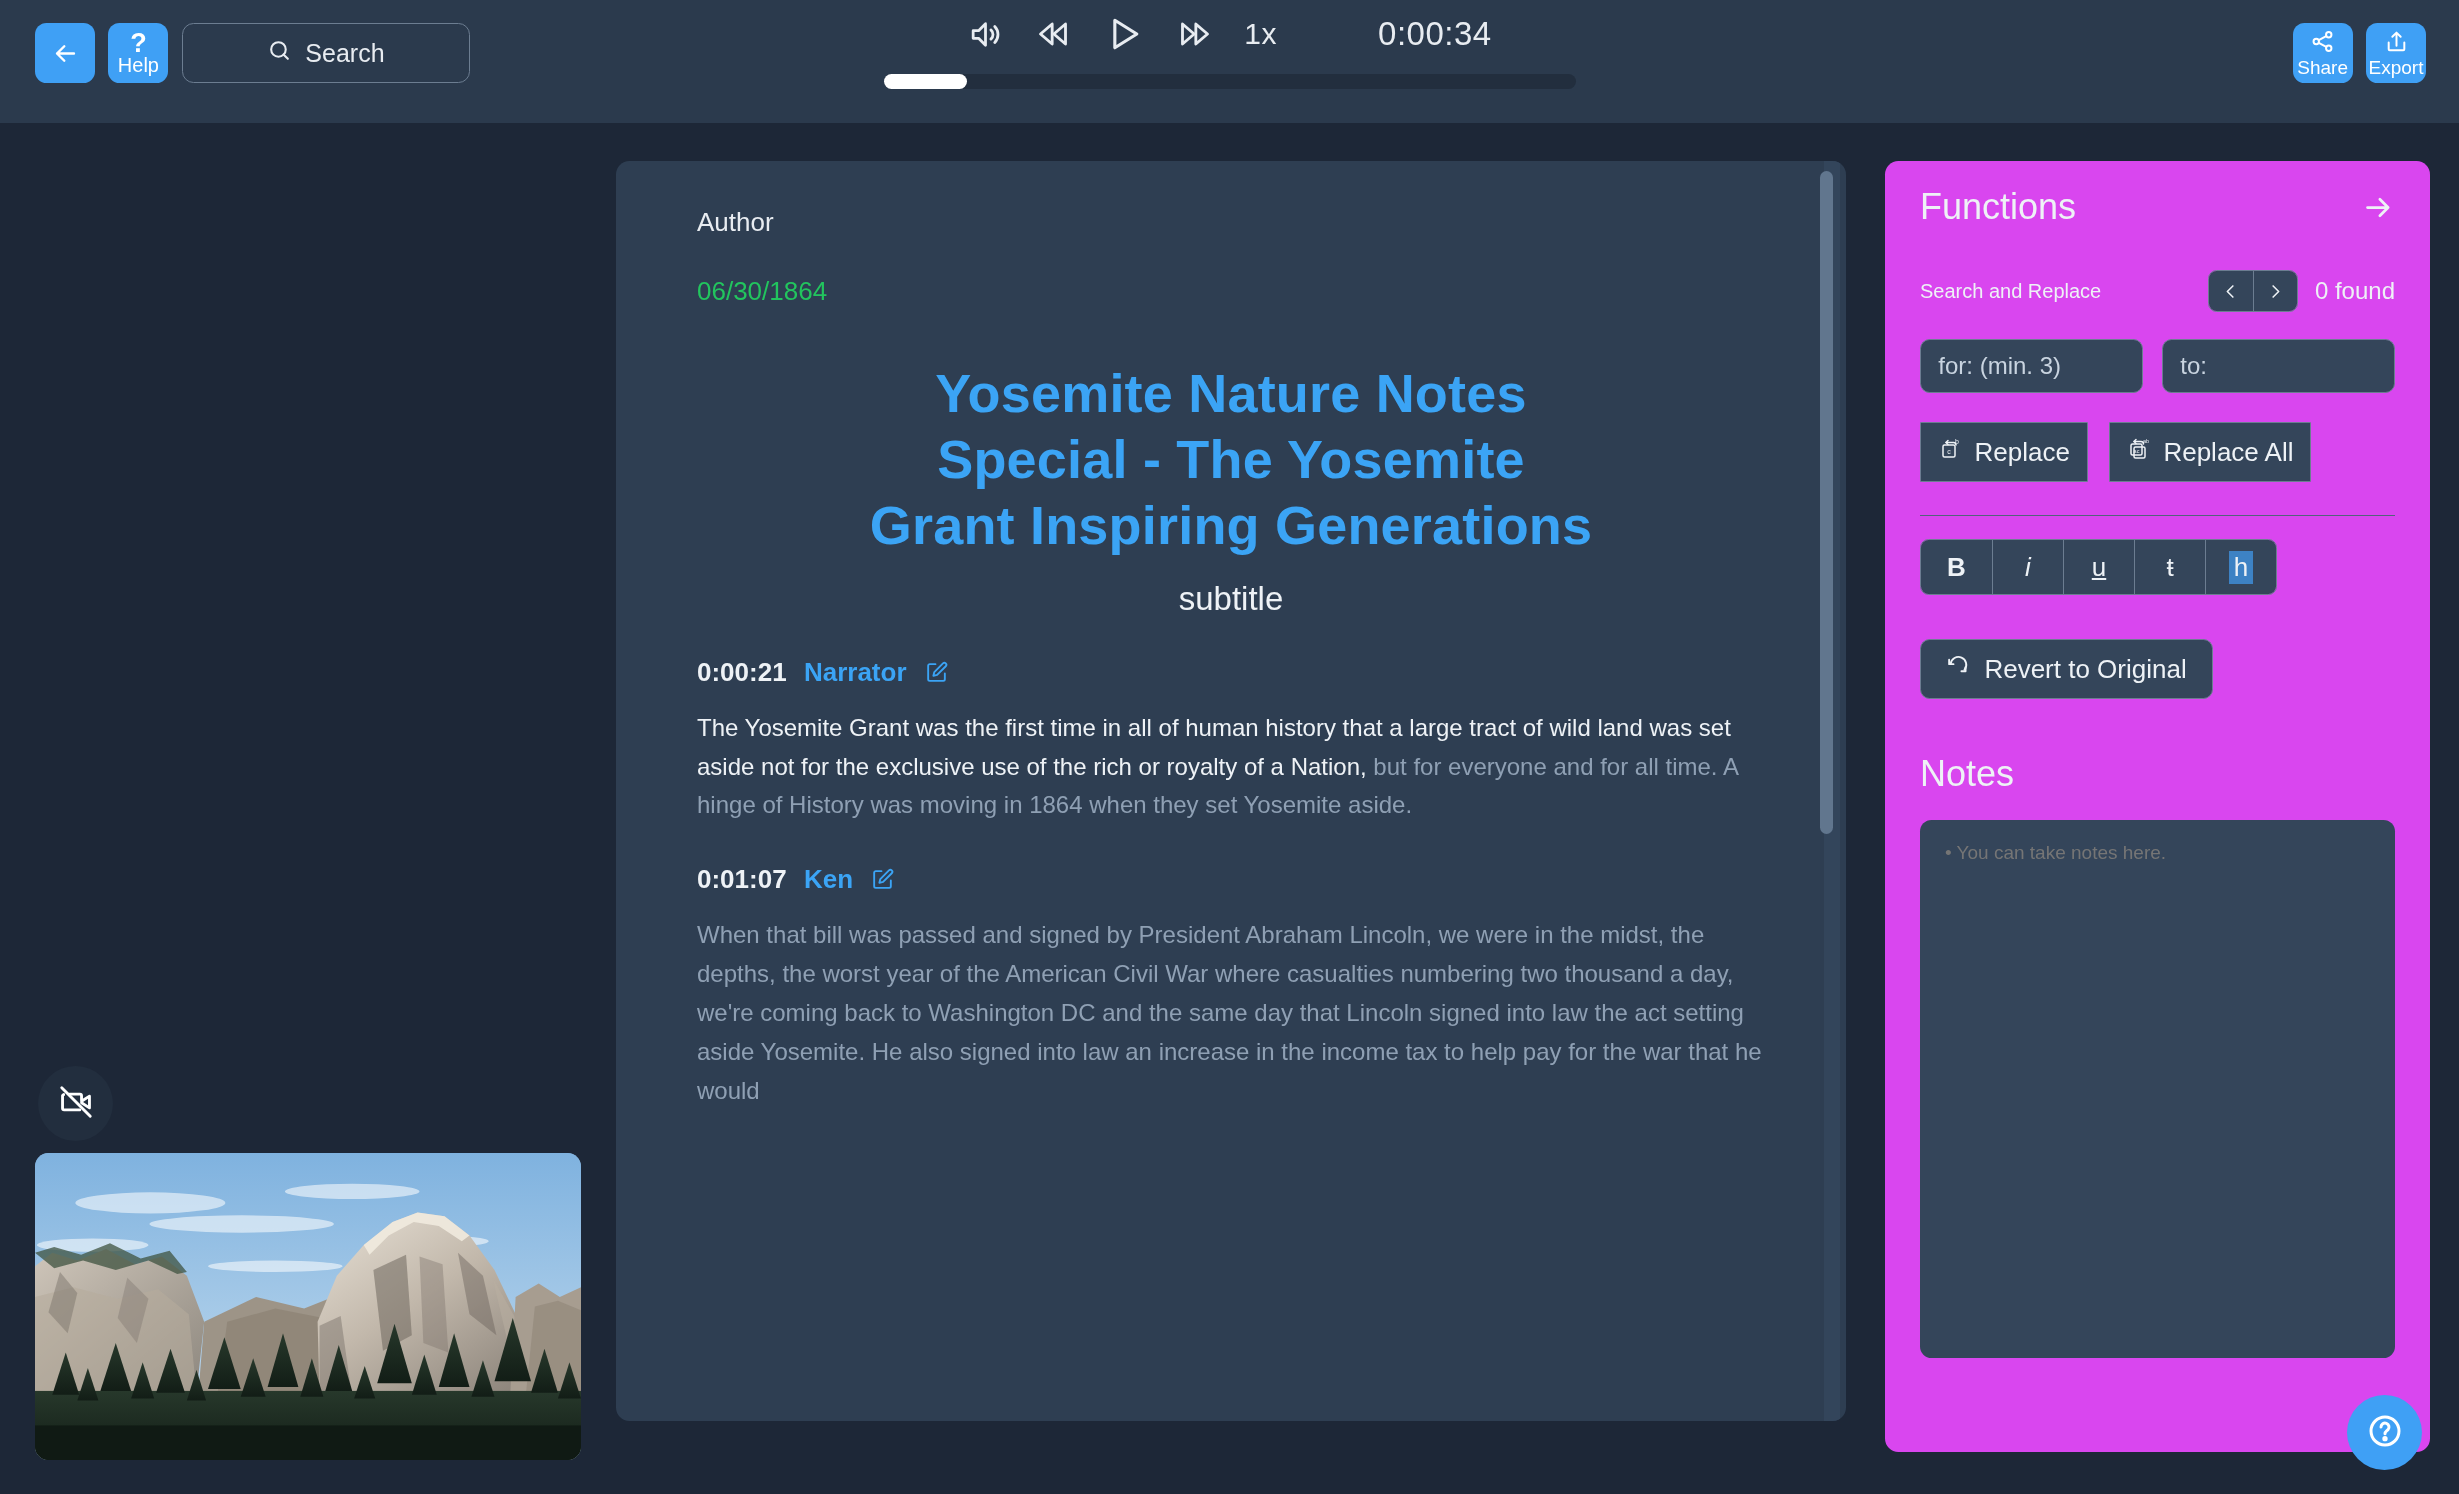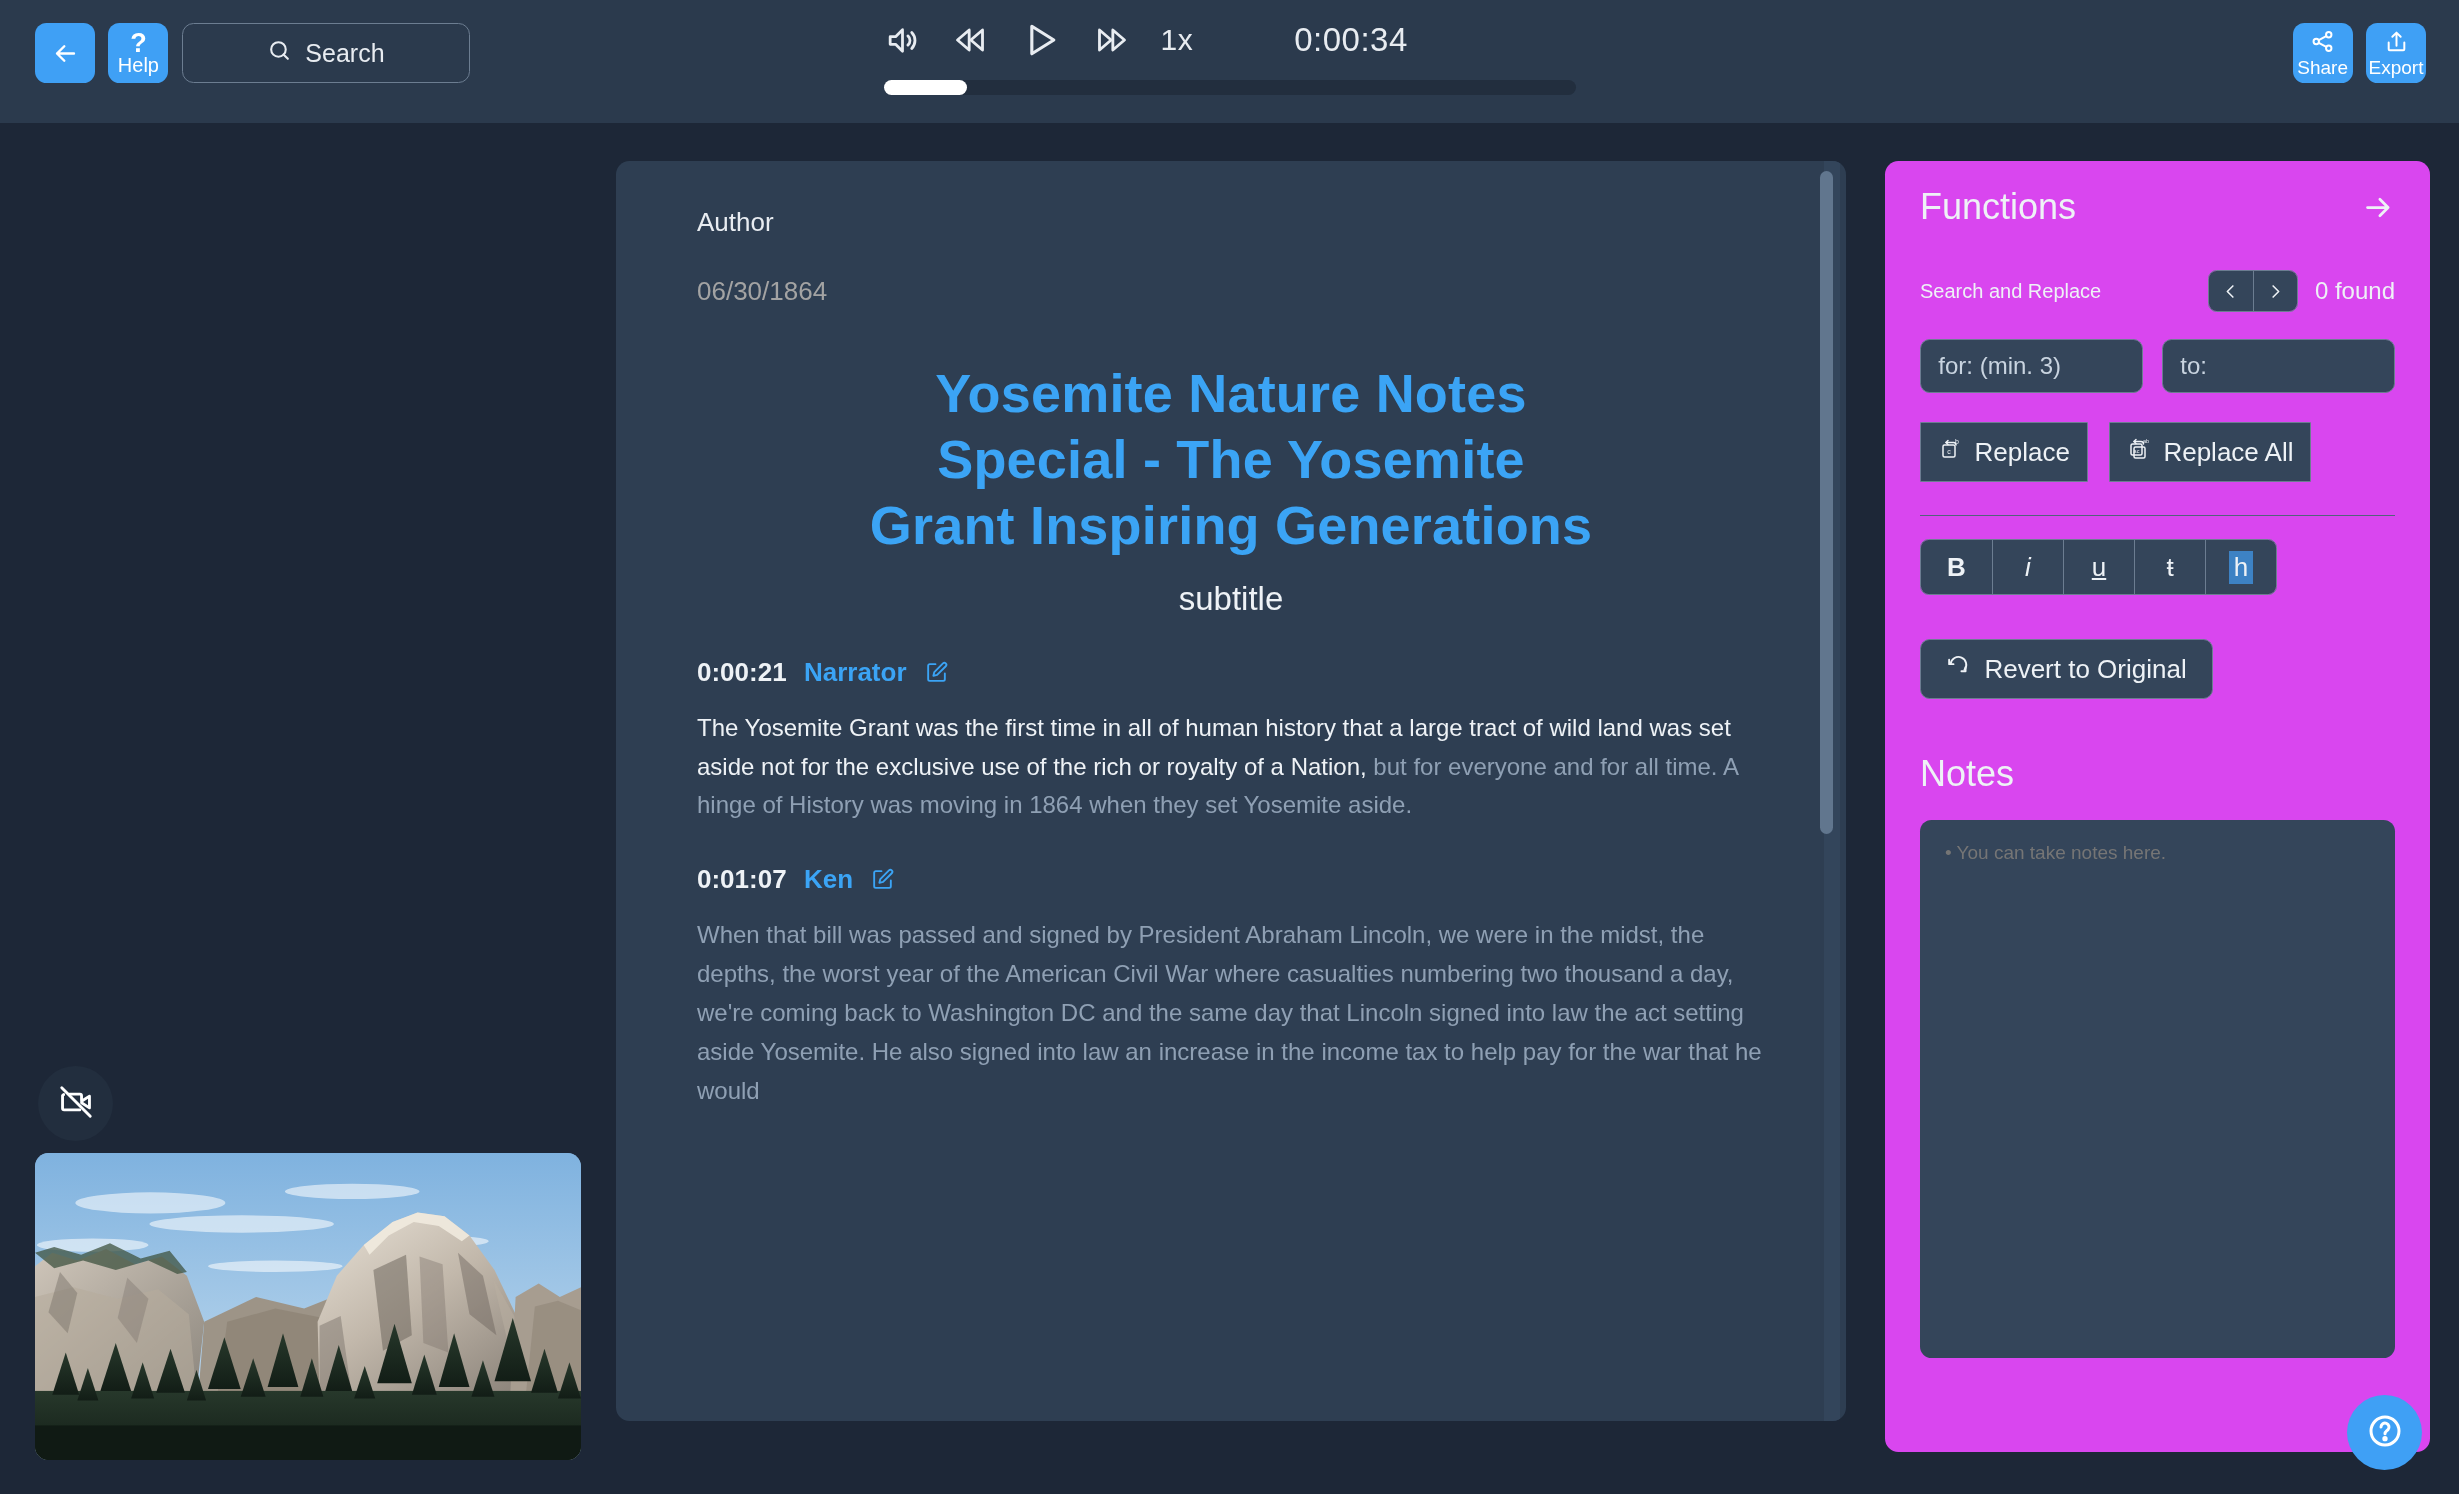--- a/index.html
+++ b/index.html
@@ -37,22 +37,22 @@
   .search-box {
     width: 288px; height: 60px;
     border: 1.4px solid #6c7d91; border-radius: 11.5px;
     background: #2b3a4d;
     display: flex; align-items: center; justify-content: center;
     gap: 13.4px; color: #e8ecf1; font-size: 25px; cursor: pointer;
   }
 
   .tb-center {
     position: absolute; left: 50%; transform: translateX(-50%);
-    top: 10px; width: 692px;
-    display: flex; flex-direction: column; 
+    top: 4px; width: 692px;
+    display: flex; flex-direction: column; align-items: center;
   }
   .player-row {
     display: flex; align-items: center; gap: 29px;
     height: 60px; color: #e8ecf1;
   }
   .player-row .ctl { cursor: pointer; display: flex; align-items: center; }
   .speed { font-size: 30px; letter-spacing: 0.5px; }
   .timecode { font-size: 33px; margin-left: 72px; letter-spacing: 0.5px; }
   .progress-track {
     margin-top: 9.6px;
@@ -97,21 +97,21 @@
     position: absolute; left: 616px; top: 161px;
     width: 1230px; height: 1260px;
     background: #2e3e52; border-radius: 13.4px;
     overflow: hidden;
   }
   .doc-inner {
     position: absolute; inset: 0;
     padding: 46px 81px 0 81px;
   }
   .doc-author { font-size: 26px; color: #e8ecf1; margin-bottom: 38px; }
-  .doc-date   { font-size: 26px; color: #a3a3a3; }
+  .doc-date   { font-size: 26px; color: #22c55e; }
   .doc-title {
     margin-top: 54px;
     text-align: center; color: #3ba4f5;
     font-size: 54px; line-height: 1.22; font-weight: 600;
     letter-spacing: 0.2px;
   }
   .doc-subtitle {
     text-align: center; color: #eef2f6;
     font-size: 33px; margin-top: 21px;
   }

